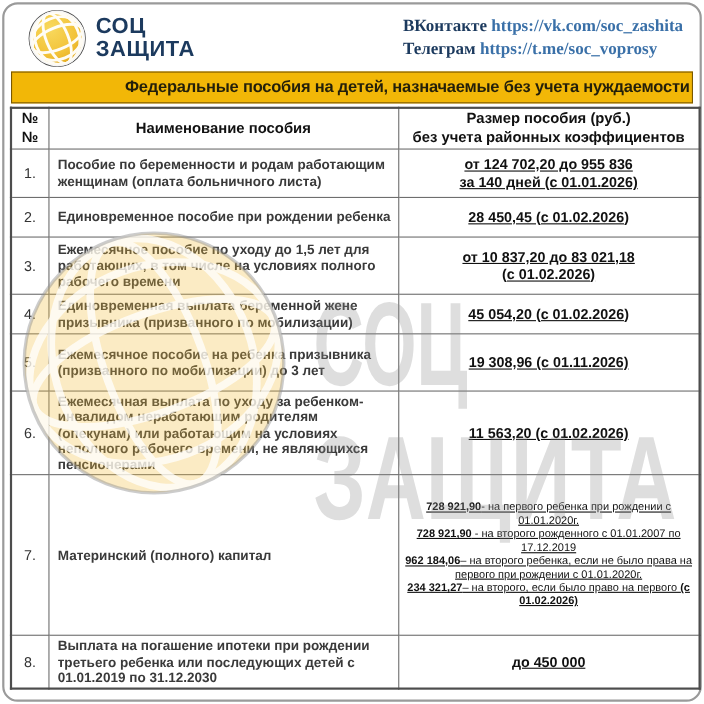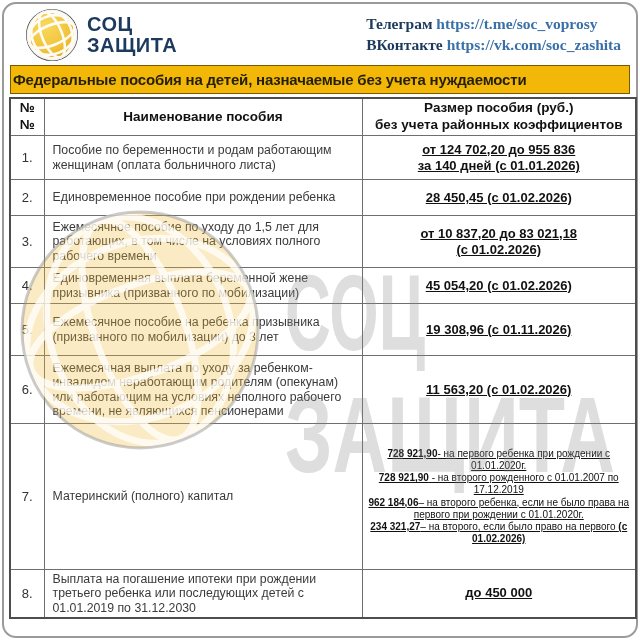--- a/index.html
+++ b/index.html
@@ -10,30 +10,30 @@
   .topbar{display:flex;justify-content:space-between;align-items:center;
           height:56px;padding:0 6px 0 16px;}
   .brand{display:flex;align-items:center;gap:8px;}
   .brand-name{font-weight:bold;font-size:20px;line-height:1.05;color:var(--navy);letter-spacing:.5px;}
   .contacts{font-family:"Liberation Serif","DejaVu Serif",serif;font-weight:bold;
             font-size:15.5px;line-height:1.35;padding-right:4px;}
   .c-label{color:var(--navy);}
   .c-link{color:var(--link);}
   
   .banner{background:var(--accent);border:1px solid #7a5800;margin:2px 1px 3px 1px;
-          text-align:left;font-weight:bold;font-size:15px;line-height:1.42;
+          text-align:right;font-weight:bold;font-size:15px;line-height:1.42;
           color:#231f0a;padding:3px 2px;letter-spacing:-.2px;}
   
   table{border-collapse:collapse;table-layout:fixed;width:626px;margin:0 auto;
         border:2px solid #4d4d4d;}
   th,td{border:1px solid #6e6e6e;vertical-align:middle;box-sizing:border-box;}
   col.c-num{width:34px;} col.c-name{width:318px;} col.c-val{width:274px;}
   thead th{height:37px;font-size:13.5px;line-height:1.25;text-align:center;color:#111;padding:1px 2px;}
   td.col-num{text-align:center;font-size:13px;color:#333;}
-  td.col-name{text-align:left;font-size:12.3px;line-height:1.16;color:#3a3a3a;padding:2px 4px 2px 8px;}
+  td.col-name{text-align:left;font-size:12.3px;line-height:1.16;color:#3a3a3a;padding:2px 4px 2px 8px;font-weight:bold;}
   td.col-val{text-align:center;font-size:13px;line-height:1.22;color:#111;padding:2px 5px;}
   .val-line{text-align:center;text-decoration:underline;}
   .b{font-weight:bold;}
   
   .watermark{position:absolute;left:0;top:0;width:640px;height:640px;pointer-events:none;}
 </style>
 </head>
 <body>
 
 <div class="page">
@@ -57,26 +57,26 @@
           <circle cx="27" cy="27" r="24"></circle>
         </g>
       </svg>
       <div class="brand-name">
         <div>СОЦ</div>
         <div>ЗАЩИТА</div>
       </div>
     </div>
     <div class="contacts">
       <div>
+        <span class="c-label">ВКонтакте</span>
+        <span class="c-link">https://vk.com/soc_zashita</span>
+      </div>
+      <div>
         <span class="c-label">Телеграм</span>
         <span class="c-link">https://t.me/soc_voprosy</span>
-      </div>
-      <div>
-        <span class="c-label">ВКонтакте</span>
-        <span class="c-link">https://vk.com/soc_zashita</span>
       </div>
     </div>
   </div>
 
   <div class="banner">
     <div>Федеральные пособия на детей, назначаемые без учета нуждаемости</div>
   </div>
 
   <table>
     <colgroup>

